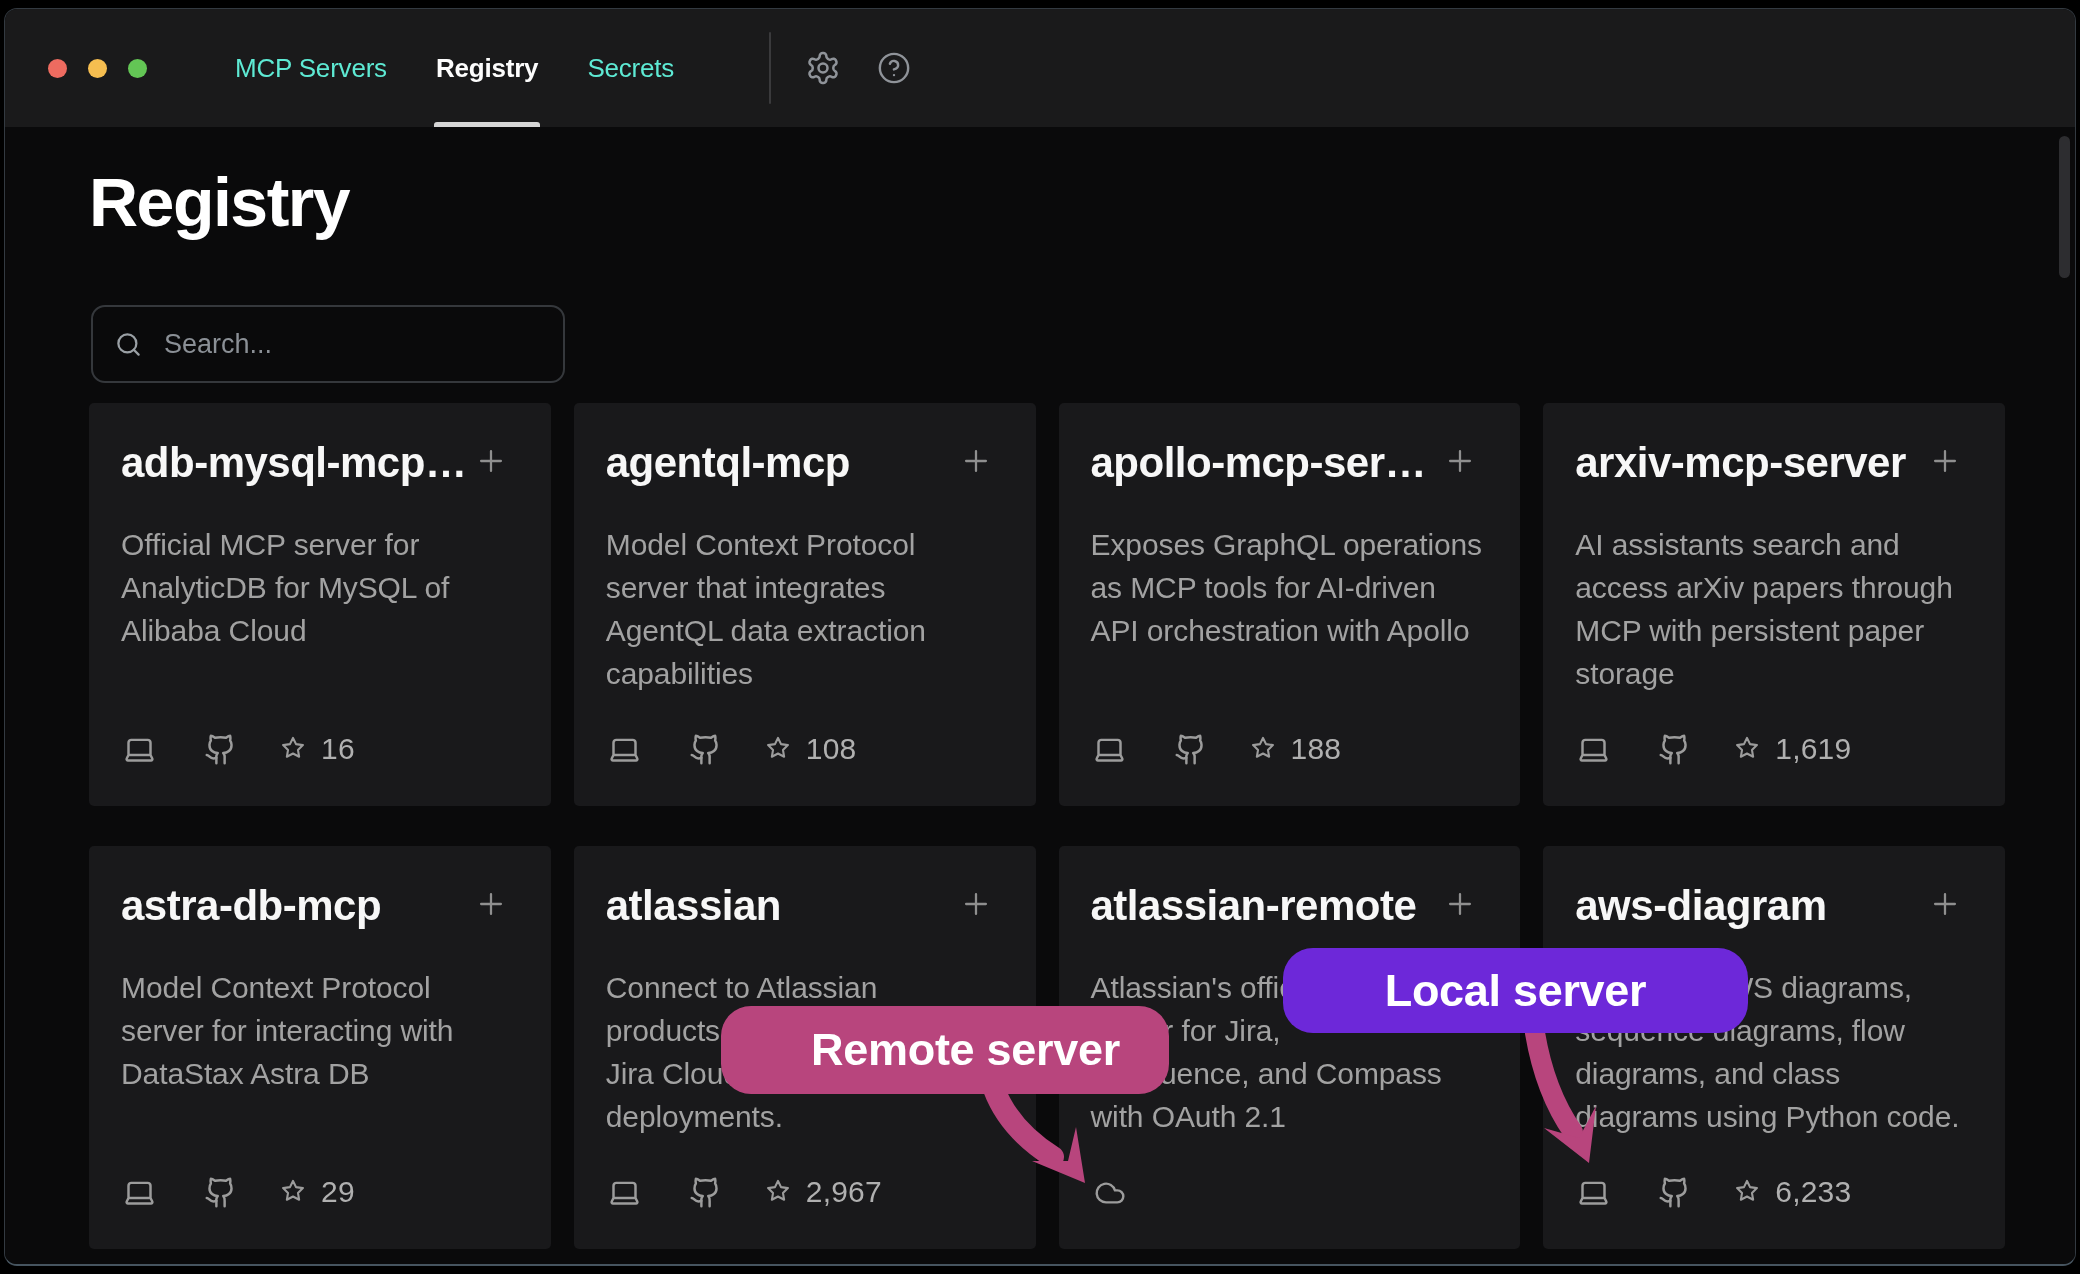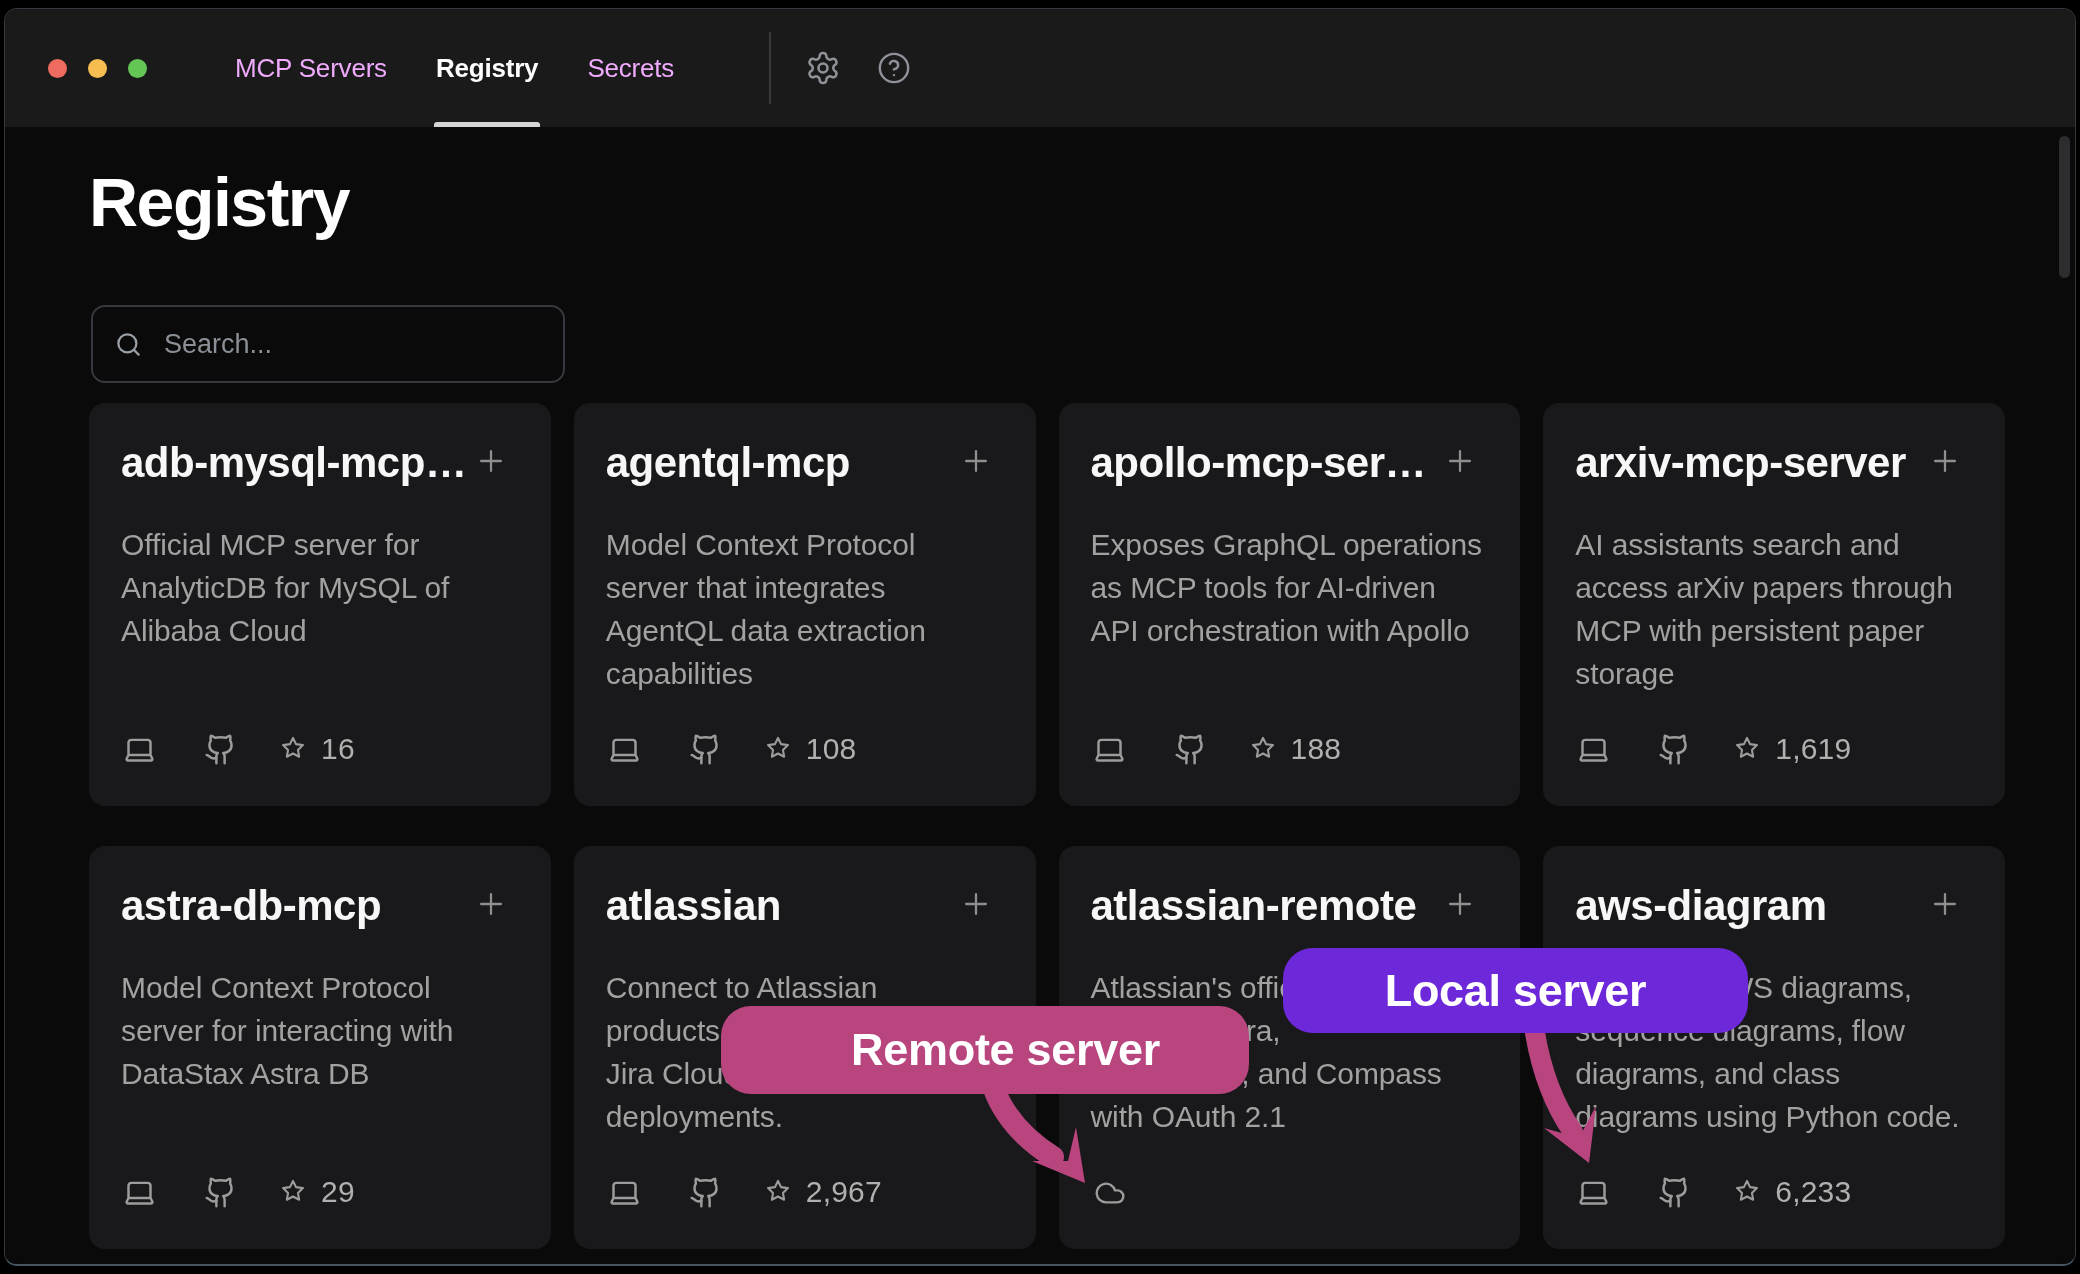--- a/index.html
+++ b/index.html
@@ -11,21 +11,21 @@
 
   
   .titlebar{position:absolute;left:0;top:0;right:0;height:118px;background:#1a1a1b;}
   .lights{position:absolute;left:43px;top:0;height:118px;display:flex;align-items:center;gap:21px;}
   .light{width:19px;height:19px;border-radius:50%;}
   .light.red{background:#ee6b60;}
   .light.yellow{background:#f6be50;}
   .light.green{background:#63c655;}
   .nav{position:absolute;left:230px;top:0;bottom:0;display:flex;gap:49px;}
   .nav-item{display:flex;align-items:center;height:100%;position:relative;font-size:26px;
-    color:#f0abfc;letter-spacing:-.2px;cursor:default;}
+    color:#5eead4;letter-spacing:-.2px;cursor:default;}
   .nav-item.active{color:#fdfdfd;font-weight:700;}
   .nav-item.active::after{content:"";position:absolute;left:-2px;right:-2px;bottom:0;height:5px;
     background:#d6d6d6;border-radius:3px 3px 0 0;}
   .tb-tools{position:absolute;left:764px;top:0;height:118px;display:flex;align-items:center;}
   .tb-divider{width:2px;height:72px;background:#3a3a3c;border-radius:1px;}
   .tb-icon{margin-left:33px;width:38px;height:38px;display:flex;align-items:center;justify-content:center;
     background:none;border:none;padding:0;cursor:pointer;}
   .tb-icon svg{stroke:#8f9399;}
 
   
@@ -35,39 +35,39 @@
   .search{position:absolute;left:86px;top:178px;width:474px;height:78px;border:2px solid #35383c;
     border-radius:14px;display:flex;align-items:center;padding:16px 22px;background:transparent;}
   .search svg{flex:0 0 auto;stroke:#9aa0a5;}
   .search input{flex:1;margin-left:20px;background:transparent;border:none;outline:none;
     font-size:27px;color:#e8e8e8;font-family:inherit;}
   .search input::placeholder{color:#8b9096;}
 
   
   .grid{position:absolute;left:84px;top:276px;width:1916px;display:grid;
     grid-template-columns:repeat(4,1fr);column-gap:23px;row-gap:40px;}
-  .card{position:relative;height:403px;background:#19191b;border-radius:16px;overflow:hidden;}
+  .card{position:relative;height:403px;background:#19191b;border-radius:5px;overflow:hidden;}
   .card h3{position:absolute;left:32px;top:36px;margin:0;max-width:330px;font-size:42px;
     font-weight:700;color:#f7f7f7;letter-spacing:-.5px;white-space:nowrap;}
   .card .add{position:absolute;right:40px;top:38px;width:40px;height:40px;background:none;border:none;
     padding:0;cursor:pointer;display:flex;align-items:center;justify-content:center;}
   .card .add svg{stroke:#8f8f8f;}
   .desc{position:absolute;left:32px;top:120px;color:#a2a2a2;font-size:30px;line-height:43px;
     letter-spacing:-.1px;}
   .desc div{white-space:nowrap;}
   .foot{position:absolute;left:32px;bottom:40px;display:flex;align-items:center;}
   .foot svg{stroke:#9c9c9c;}
   .foot .i-github{margin-left:46px;}
   .foot .star-group{margin-left:42px;display:flex;align-items:center;gap:14px;}
   .foot .count{font-size:30px;color:#b0b0b0;letter-spacing:.2px;}
 
   
   .callout{position:absolute;display:flex;align-items:center;justify-content:center;
     border-radius:30px;color:#fff;font-size:45px;font-weight:700;letter-spacing:-.3px;z-index:6;}
-  .callout.remote{left:716px;top:879px;width:528px;height:88px;padding-left:41px;}
+  .callout.remote{left:716px;top:879px;width:448px;height:88px;padding-left:41px;}
   .callout.local{left:1278px;top:821px;width:465px;height:85px;}
   .arrow-layer{position:absolute;left:0;top:0;width:2072px;height:1156px;z-index:5;pointer-events:none;}
 
   
   .scroll-thumb{position:absolute;right:5px;top:127px;width:11px;height:142px;background:#2d2d30;
     border-radius:6px;}
 </style>
 </head>
 <body>
 

